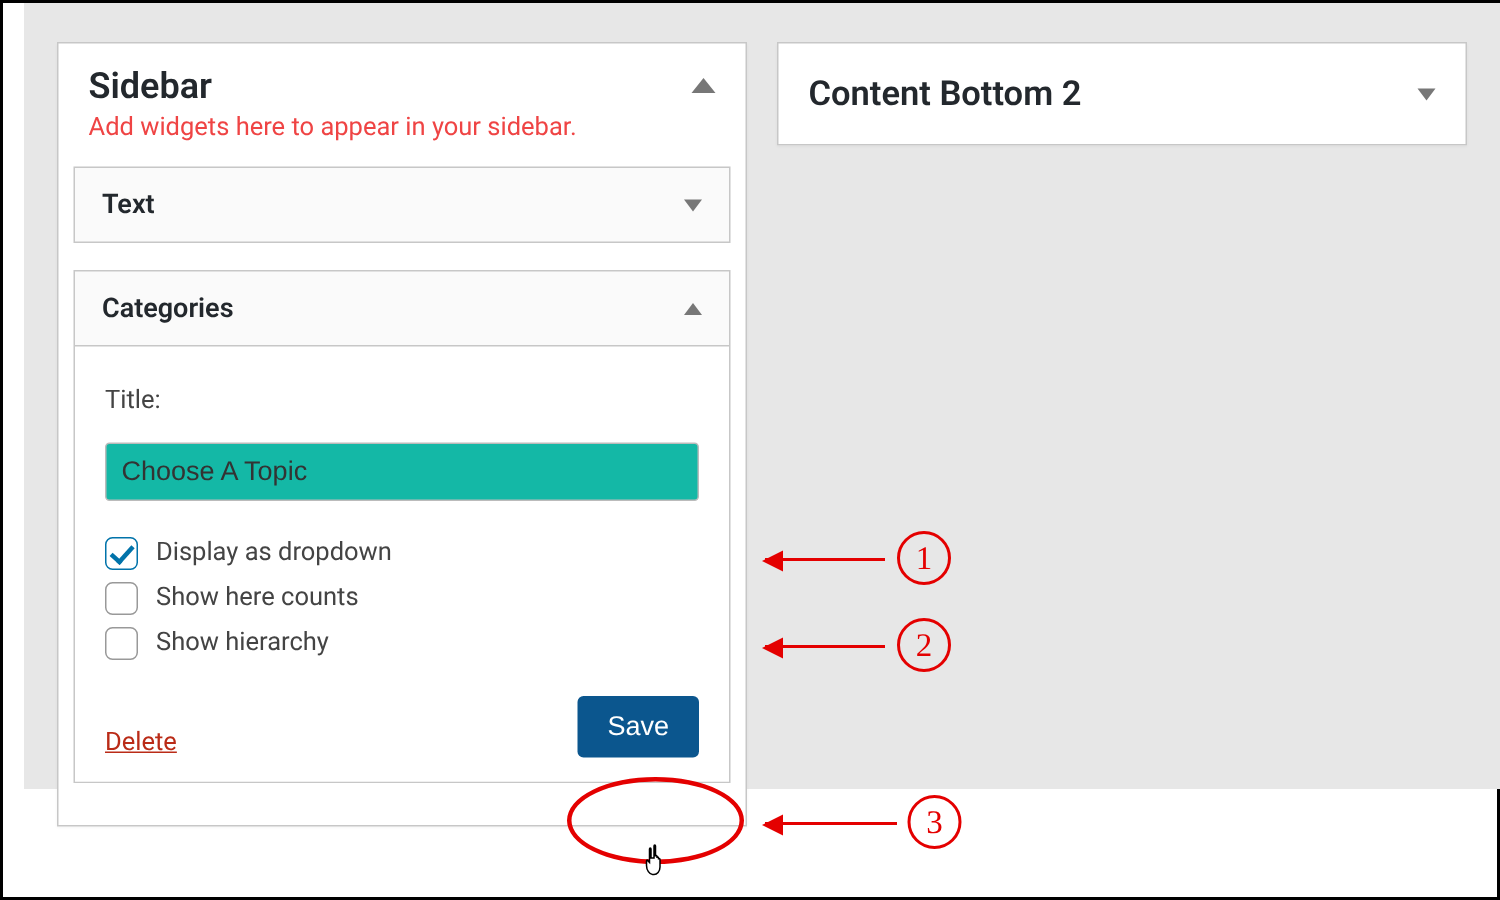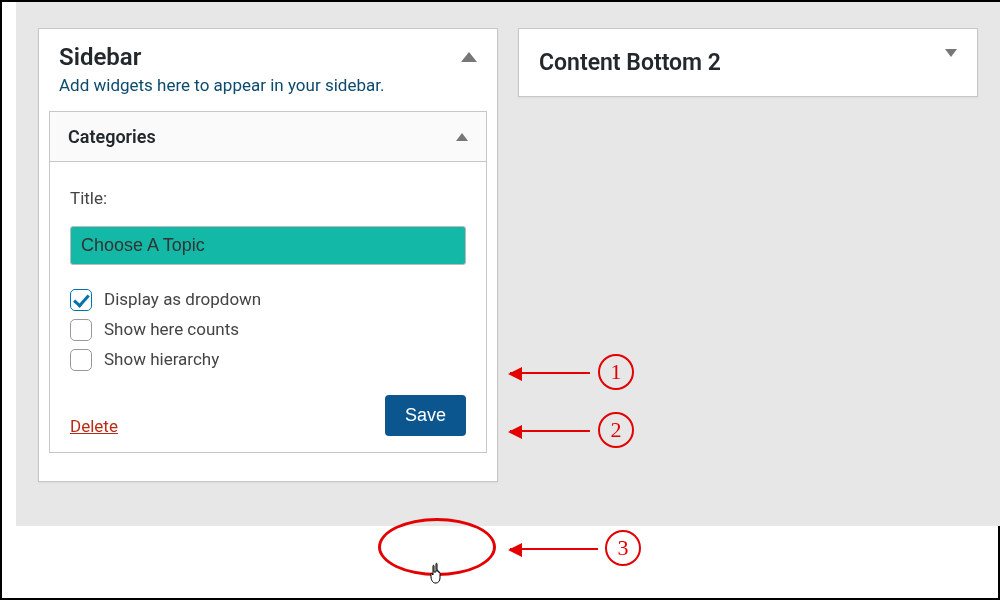--- a/index.html
+++ b/index.html
@@ -43,21 +43,21 @@
       cursor: pointer;
     }
     .sidebar-title {
       font-size: 24px;
       font-weight: 600;
       color: #23282d;
     }
     .sidebar-desc {
       padding: 0 20px 16px 20px;
       font-size: 17px;
-      color: #0c4a6e;
+      color: #ef4444;
     }
     .caret {
       width: 0; height: 0;
       border-left: 8px solid transparent;
       border-right: 8px solid transparent;
     }
     .caret.up { border-bottom: 10px solid #777; }
     .caret.down { border-top: 10px solid #777; }
     .caret.small { border-left-width: 6px; border-right-width: 6px; }
     .caret.small.up { border-bottom-width: 8px; }
@@ -154,20 +154,21 @@
       position: relative;
     }
 
     .area-panel {
       background: #fff;
       border: 1px solid #c7c7c7;
       box-shadow: 0 1px 2px rgba(0,0,0,0.05);
     }
     .area-head {
       display: flex;
+      align-items: center;
       justify-content: space-between;
       padding: 20px 20px;
       cursor: pointer;
     }
     .area-title {
       font-size: 23px;
       font-weight: 600;
       color: #23282d;
     }
 
@@ -223,20 +224,26 @@
     <div class="col">
       <div class="sidebar-panel">
         <div class="sidebar-header">
           <span class="sidebar-title">Sidebar</span>
           <span class="caret up"></span>
         </div>
         <div class="sidebar-desc">Add widgets here to appear in your sidebar.</div>
 
         <div class="widget-list">
 
+          <div class="widget">
+            <div class="widget-head">
+              <span class="widget-name">Text</span>
+              <span class="caret small down"></span>
+            </div>
+          </div>
 
           <div class="widget">
             <div class="widget-head">
               <span class="widget-name">Categories</span>
               <span class="caret small up"></span>
             </div>
             <div class="widget-body">
               <label class="form-label">Title:</label>
               <input type="text" class="text-input" value="Choose A Topic" style="">
 

